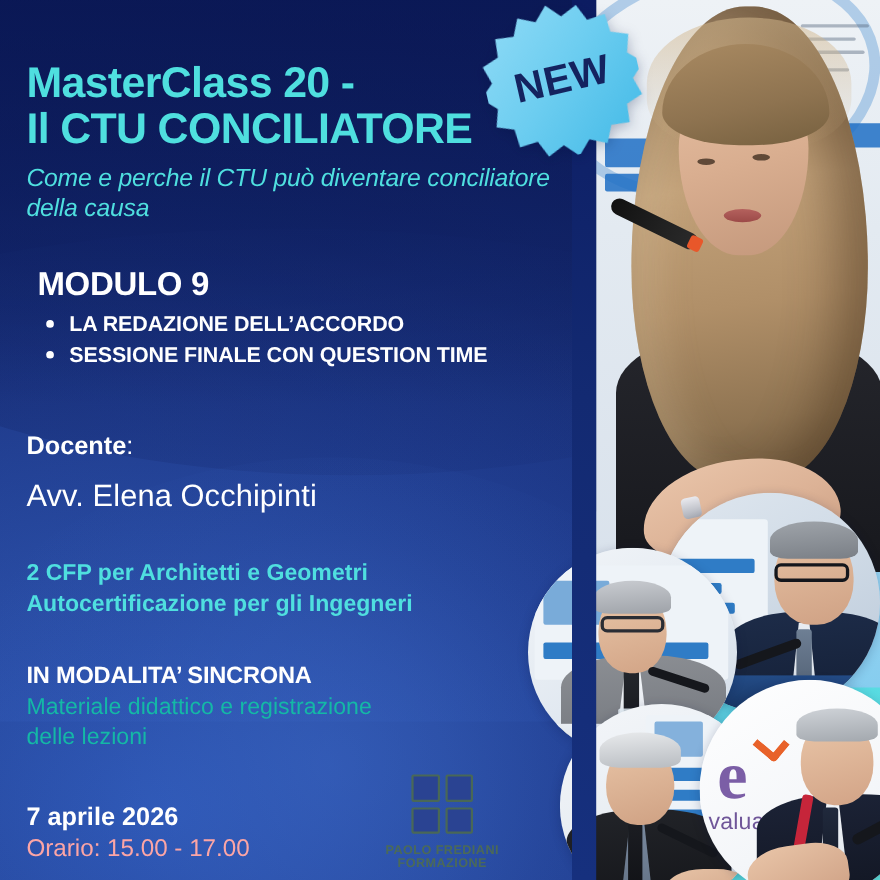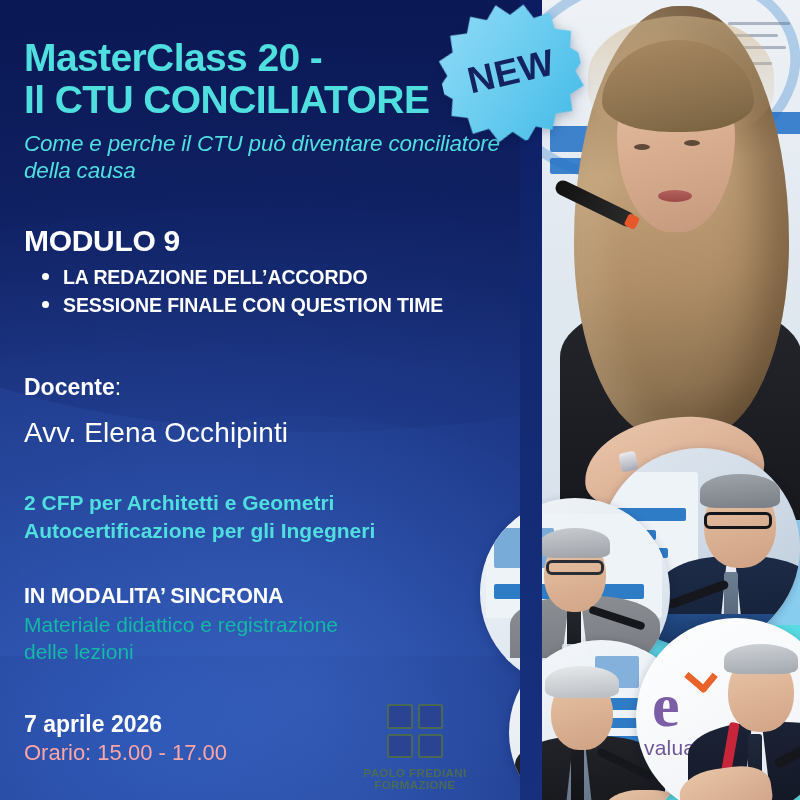--- a/index.html
+++ b/index.html
@@ -187,29 +187,29 @@
     display:flex;align-items:center;justify-content:center;
     color:#14235f;font-size:37px;font-weight:800;letter-spacing:.5px;
     font-family:"Liberation Sans",sans-serif;
   }
 
   
   .content{position:absolute;left:0;top:0;width:545px;height:800px;padding:0 0 0 24px;z-index:8;}
 
   .title{
     color:#4fdfdf;font-weight:800;font-size:39px;line-height:1.07;
-    letter-spacing:-.6px;margin:0;padding-top:37px;
+    letter-spacing:-.6px;margin:0;padding-top:55px;
   }
   .title .l2{display:block;}
   .subtitle{
     color:#4fdfdf;font-weight:400;font-style:italic;font-size:22.5px;
     line-height:1.2;margin:10px 0 0 0;letter-spacing:-.2px;
   }
   .modulo{
-    color:#ffffff;font-weight:800;font-size:30px;margin:40px 0 0 0;letter-spacing:-.3px;
+    color:#ffffff;font-weight:800;font-size:30px;margin:40px 0 0 10px;letter-spacing:-.3px;
   }
   ul.bullets{list-style:none;margin:6px 0 0 0;padding:0 0 0 18px;}
   ul.bullets li{
     color:#ffffff;font-weight:800;font-size:19.5px;line-height:1.42;
     position:relative;padding-left:21px;letter-spacing:-.1px;
   }
   ul.bullets li:before{
     content:"";position:absolute;left:0;top:9px;width:7px;height:7px;border-radius:50%;background:#fff;
   }
   .docente-lbl{color:#fff;font-weight:800;font-size:23px;margin:54px 0 16px 0;}
@@ -221,21 +221,21 @@
 
   .sincrona{color:#fff;font-weight:800;font-size:21.5px;margin:40px 0 0 0;letter-spacing:-.2px;}
   .materiale{color:#14b8a6;font-weight:400;font-size:21px;line-height:1.26;margin:3px 0 0 0;}
   .materiale .l2{display:block;}
 
   .date{color:#fff;font-weight:800;font-size:23px;margin:46px 0 0 0;}
   .orario{color:#fca5a5;font-weight:400;font-size:22px;margin:2px 0 0 0;}
 
   
   .wm{
-    position:absolute;left:335px;top:704px;width:160px;z-index:7;
+    position:absolute;left:322px;top:704px;width:160px;z-index:7;
     text-align:center;opacity:.9;
   }
   .wm-grid{
     width:56px;height:54px;margin:0 auto;
     display:grid;grid-template-columns:1fr 1fr;grid-template-rows:1fr 1fr;gap:5px;
   }
   .wm-grid span{
     display:block;background:#2a4290;border:2px solid #4d6b4e;border-radius:2px;
   }
   .wm-text{

